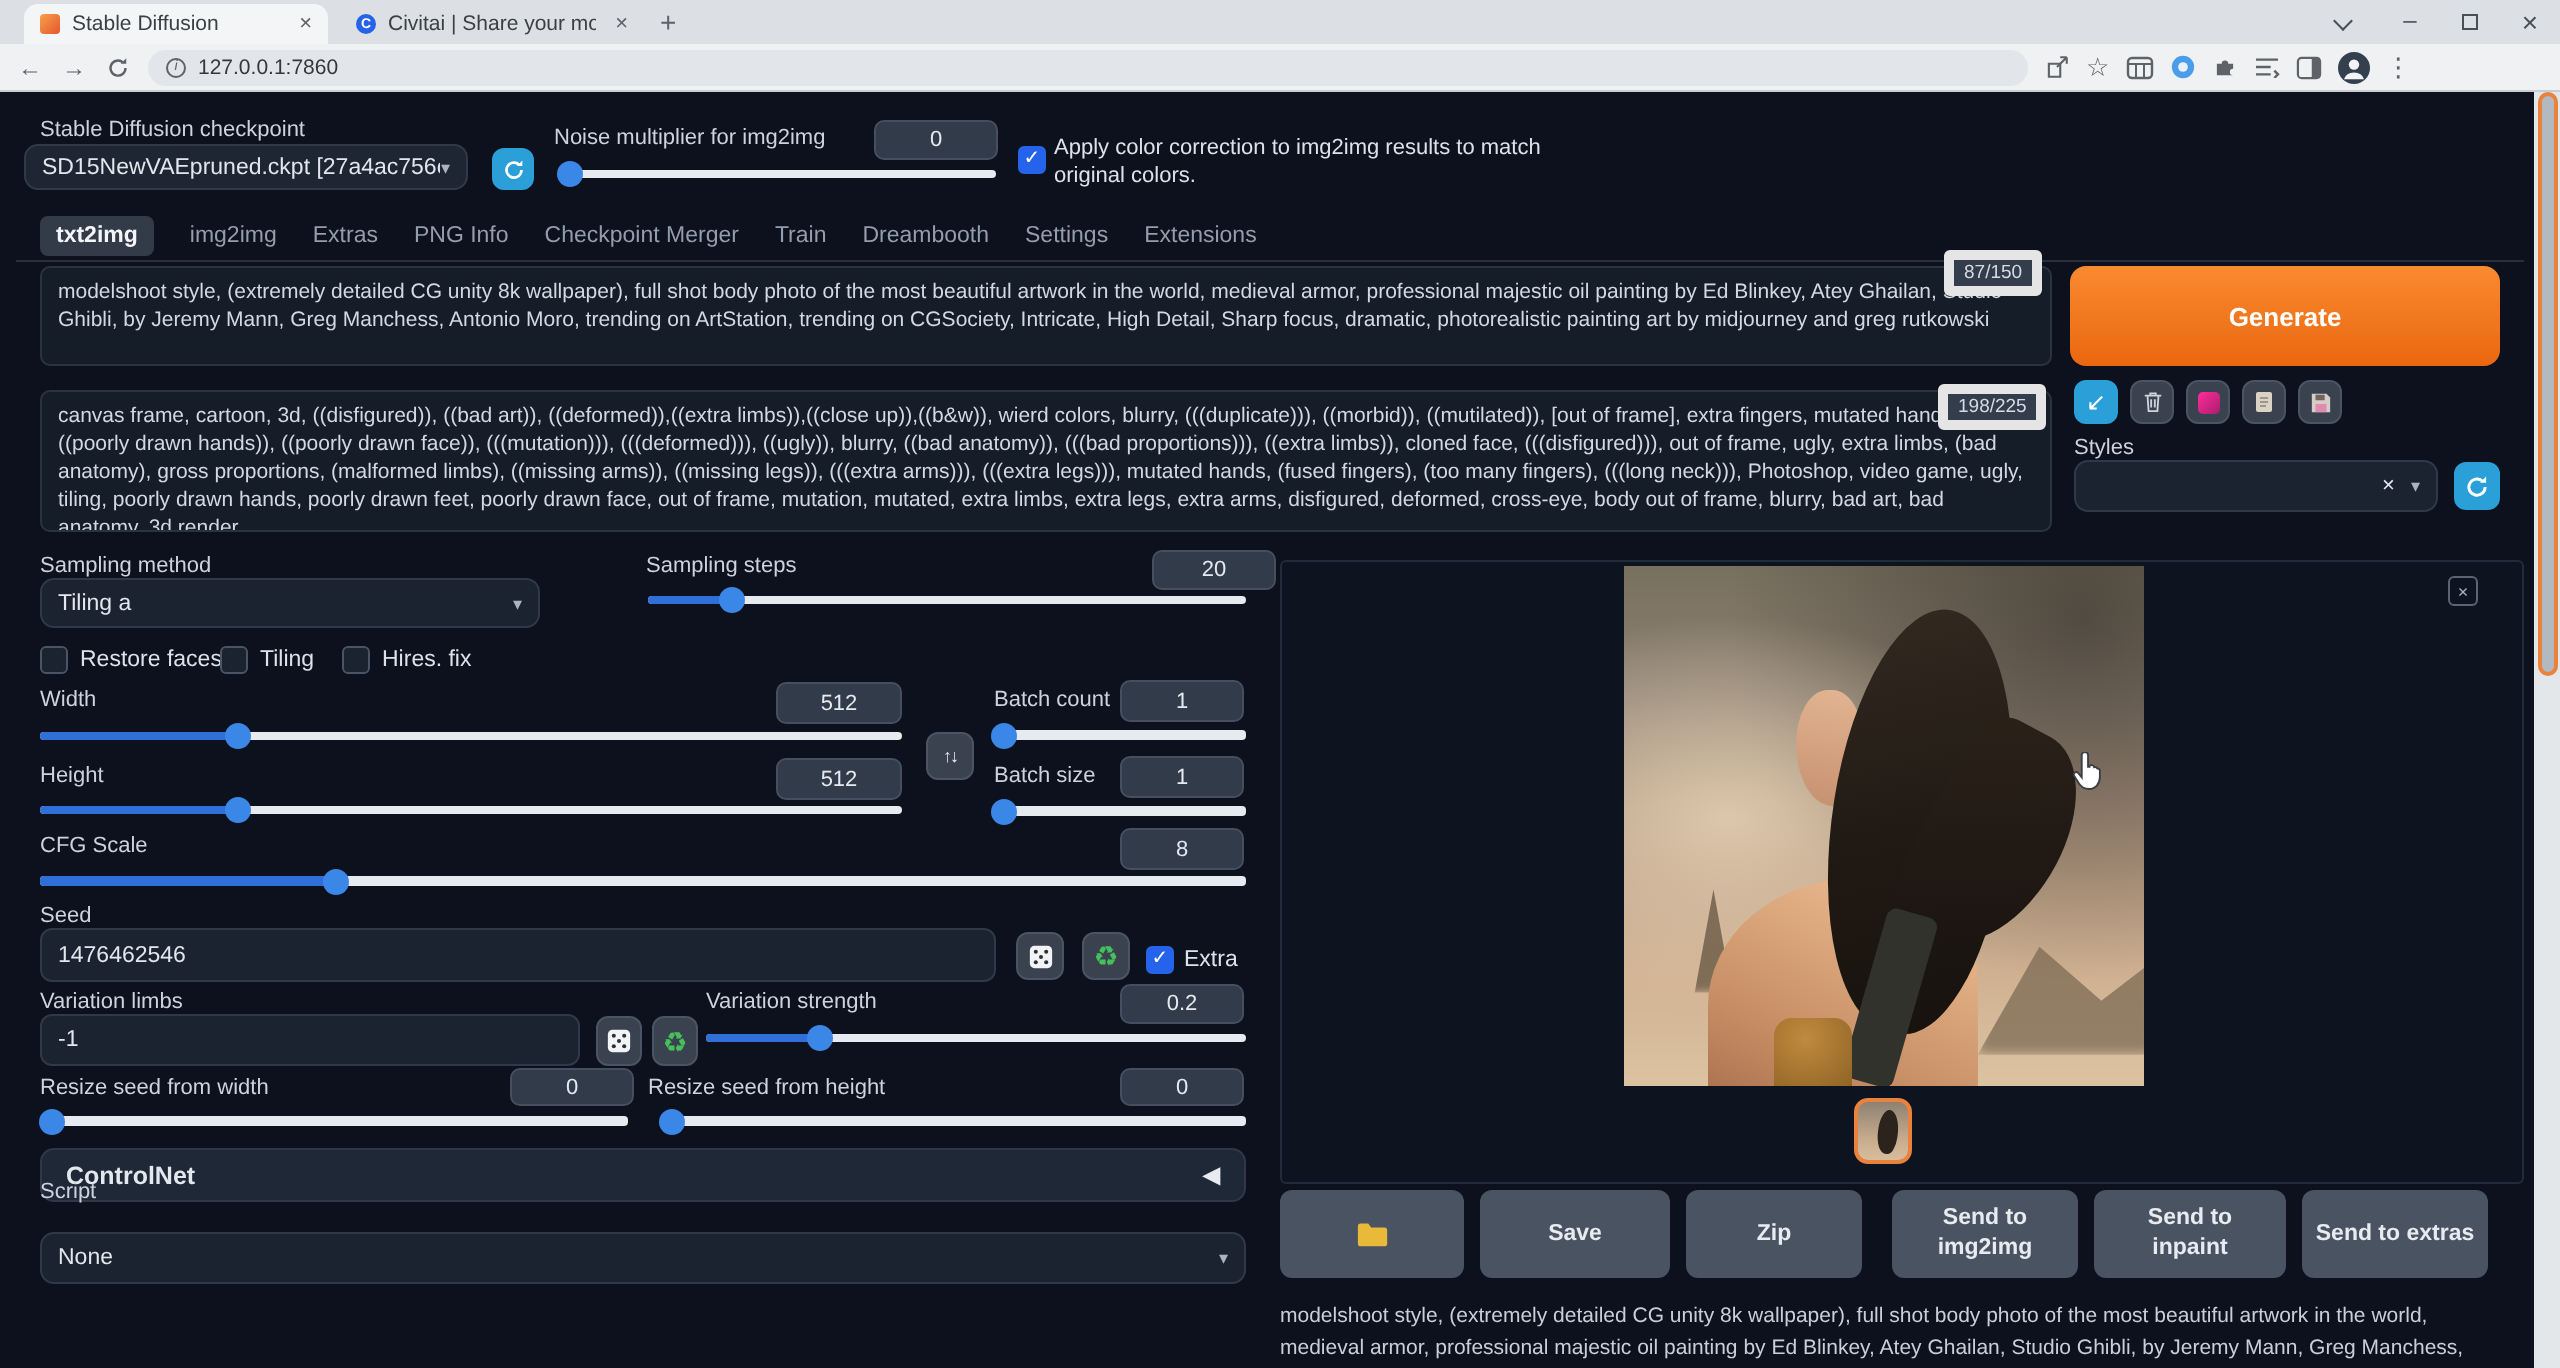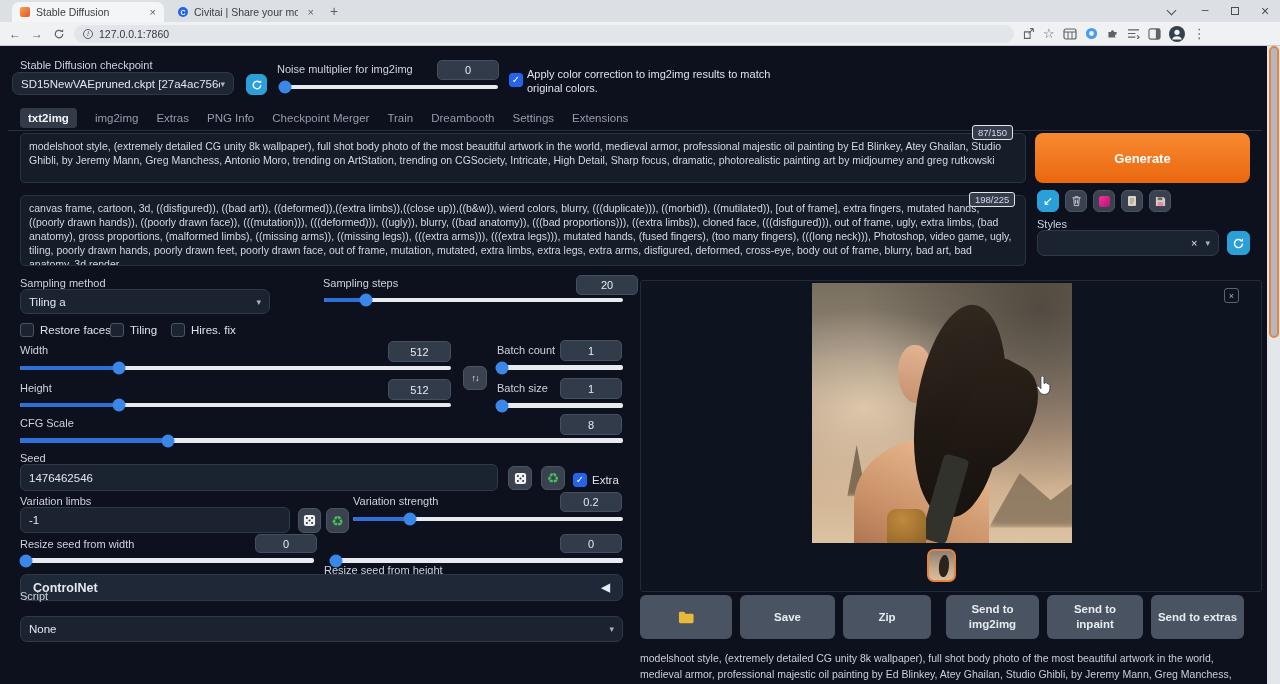--- a/index.html
+++ b/index.html
@@ -37,21 +37,21 @@
   .slider { position:absolute; height:4px; background:#e7eaef; border-radius:2px; }
   .slider .fill { position:absolute; left:0; top:0; height:100%; background:#2f6fd8; border-radius:2px; }
   .slider .knob { position:absolute; top:50%; width:13px; height:13px; border-radius:50%; background:#3b87e8; transform:translate(-50%,-50%); }
   .cb { position:absolute; width:14px; height:14px; border-radius:3px; background:#1b2330; border:1.5px solid #4a5564; }
   .cb.on { background:#2563eb; border-color:#2563eb; color:#fff; font-size:10px; line-height:12px; text-align:center; }
   .cblbl { position:absolute; font-size:11.5px; color:#dde2ea; white-space:nowrap; }
   .ddl { position:absolute; background:#1e2634; border:1px solid #2f3948; border-radius:7px; display:flex; align-items:center; padding:0 8px; font-size:11.5px; color:#e2e7ee; }
   .ddl .arr { margin-left:auto; color:#aab3c0; font-size:9px; }
   .tbox { position:absolute; background:#151d29; border:1px solid #2a3441; border-radius:5px; padding:5px 8px;
           font-size:10.5px; line-height:14px; color:#d3d9e2; white-space:pre-wrap; overflow:hidden; }
-  .counter { position:absolute; background:#343d4b; border:1px solid #e5e5e5; border-radius:3px; font-size:9.5px; color:#d6dbe3; padding:1px 5px; z-index:4; }
+  .counter { position:absolute; background:#343d4b; border:5px solid #e5e5e5; border-radius:3px; font-size:9.5px; color:#d6dbe3; padding:1px 5px; z-index:4; }
   .sbtn { position:absolute; background:#3a424f; border:1px solid #4a5463; border-radius:6px; display:flex; align-items:center; justify-content:center; }
   .bluebtn { background:#2a9fd8; border-color:#2a9fd8; }
   .navtabs { position:absolute; left:20px; top:62px; display:flex; align-items:center; gap:18px; font-size:11.5px; color:#949dac; }
   .navtabs .ntab { padding:4px 0; }
   .navtabs .ntab.active { background:#333b48; color:#f3f5f8; font-weight:bold; padding:4px 8px; border-radius:4px; }
   .tabline { position:absolute; left:8px; top:84px; width:1254px; height:1px; background:#29303d; }
   .genbtn { position:absolute; left:1035px; top:87px; width:215px; height:50px; border-radius:8px;
             background:linear-gradient(180deg,#f98a30 0%,#ea670f 100%); color:#ffffff; font-size:13px; font-weight:bold;
             display:flex; align-items:center; justify-content:center; }
   .graybtn { background:#4a5361; border-radius:6px; color:#e8ecf1; font-size:11.5px; font-weight:600;
@@ -319,21 +319,21 @@
       <div class="fill" style="width:21%;"></div>
       <div class="knob" style="left:21%;"></div>
     </div>
 
     <div class="lbl" style="left:20px;top:492px;">Resize seed from width</div>
     <div class="numbox" style="left:255px;top:488px;width:62px;height:19px;line-height:18px;">0</div>
     <div class="slider" style="left:20px;top:512px;width:294px;height:5px;">
       <div class="fill" style="width:2%;"></div>
       <div class="knob" style="left:2%;"></div>
     </div>
-    <div class="lbl" style="left:324px;top:492px;margin-top:26px;">Resize seed from height</div>
+    <div class="lbl" style="left:324px;top:492px;">Resize seed from height</div>
     <div class="numbox" style="left:560px;top:488px;width:62px;height:19px;line-height:18px;">0</div>
     <div class="slider" style="left:330px;top:512px;width:293px;height:5px;">
       <div class="fill" style="width:2%;"></div>
       <div class="knob" style="left:2%;"></div>
     </div>
 
     <div class="accordion">
       <span>ControlNet</span>
       <span class="aarr">◀</span>
     </div>

